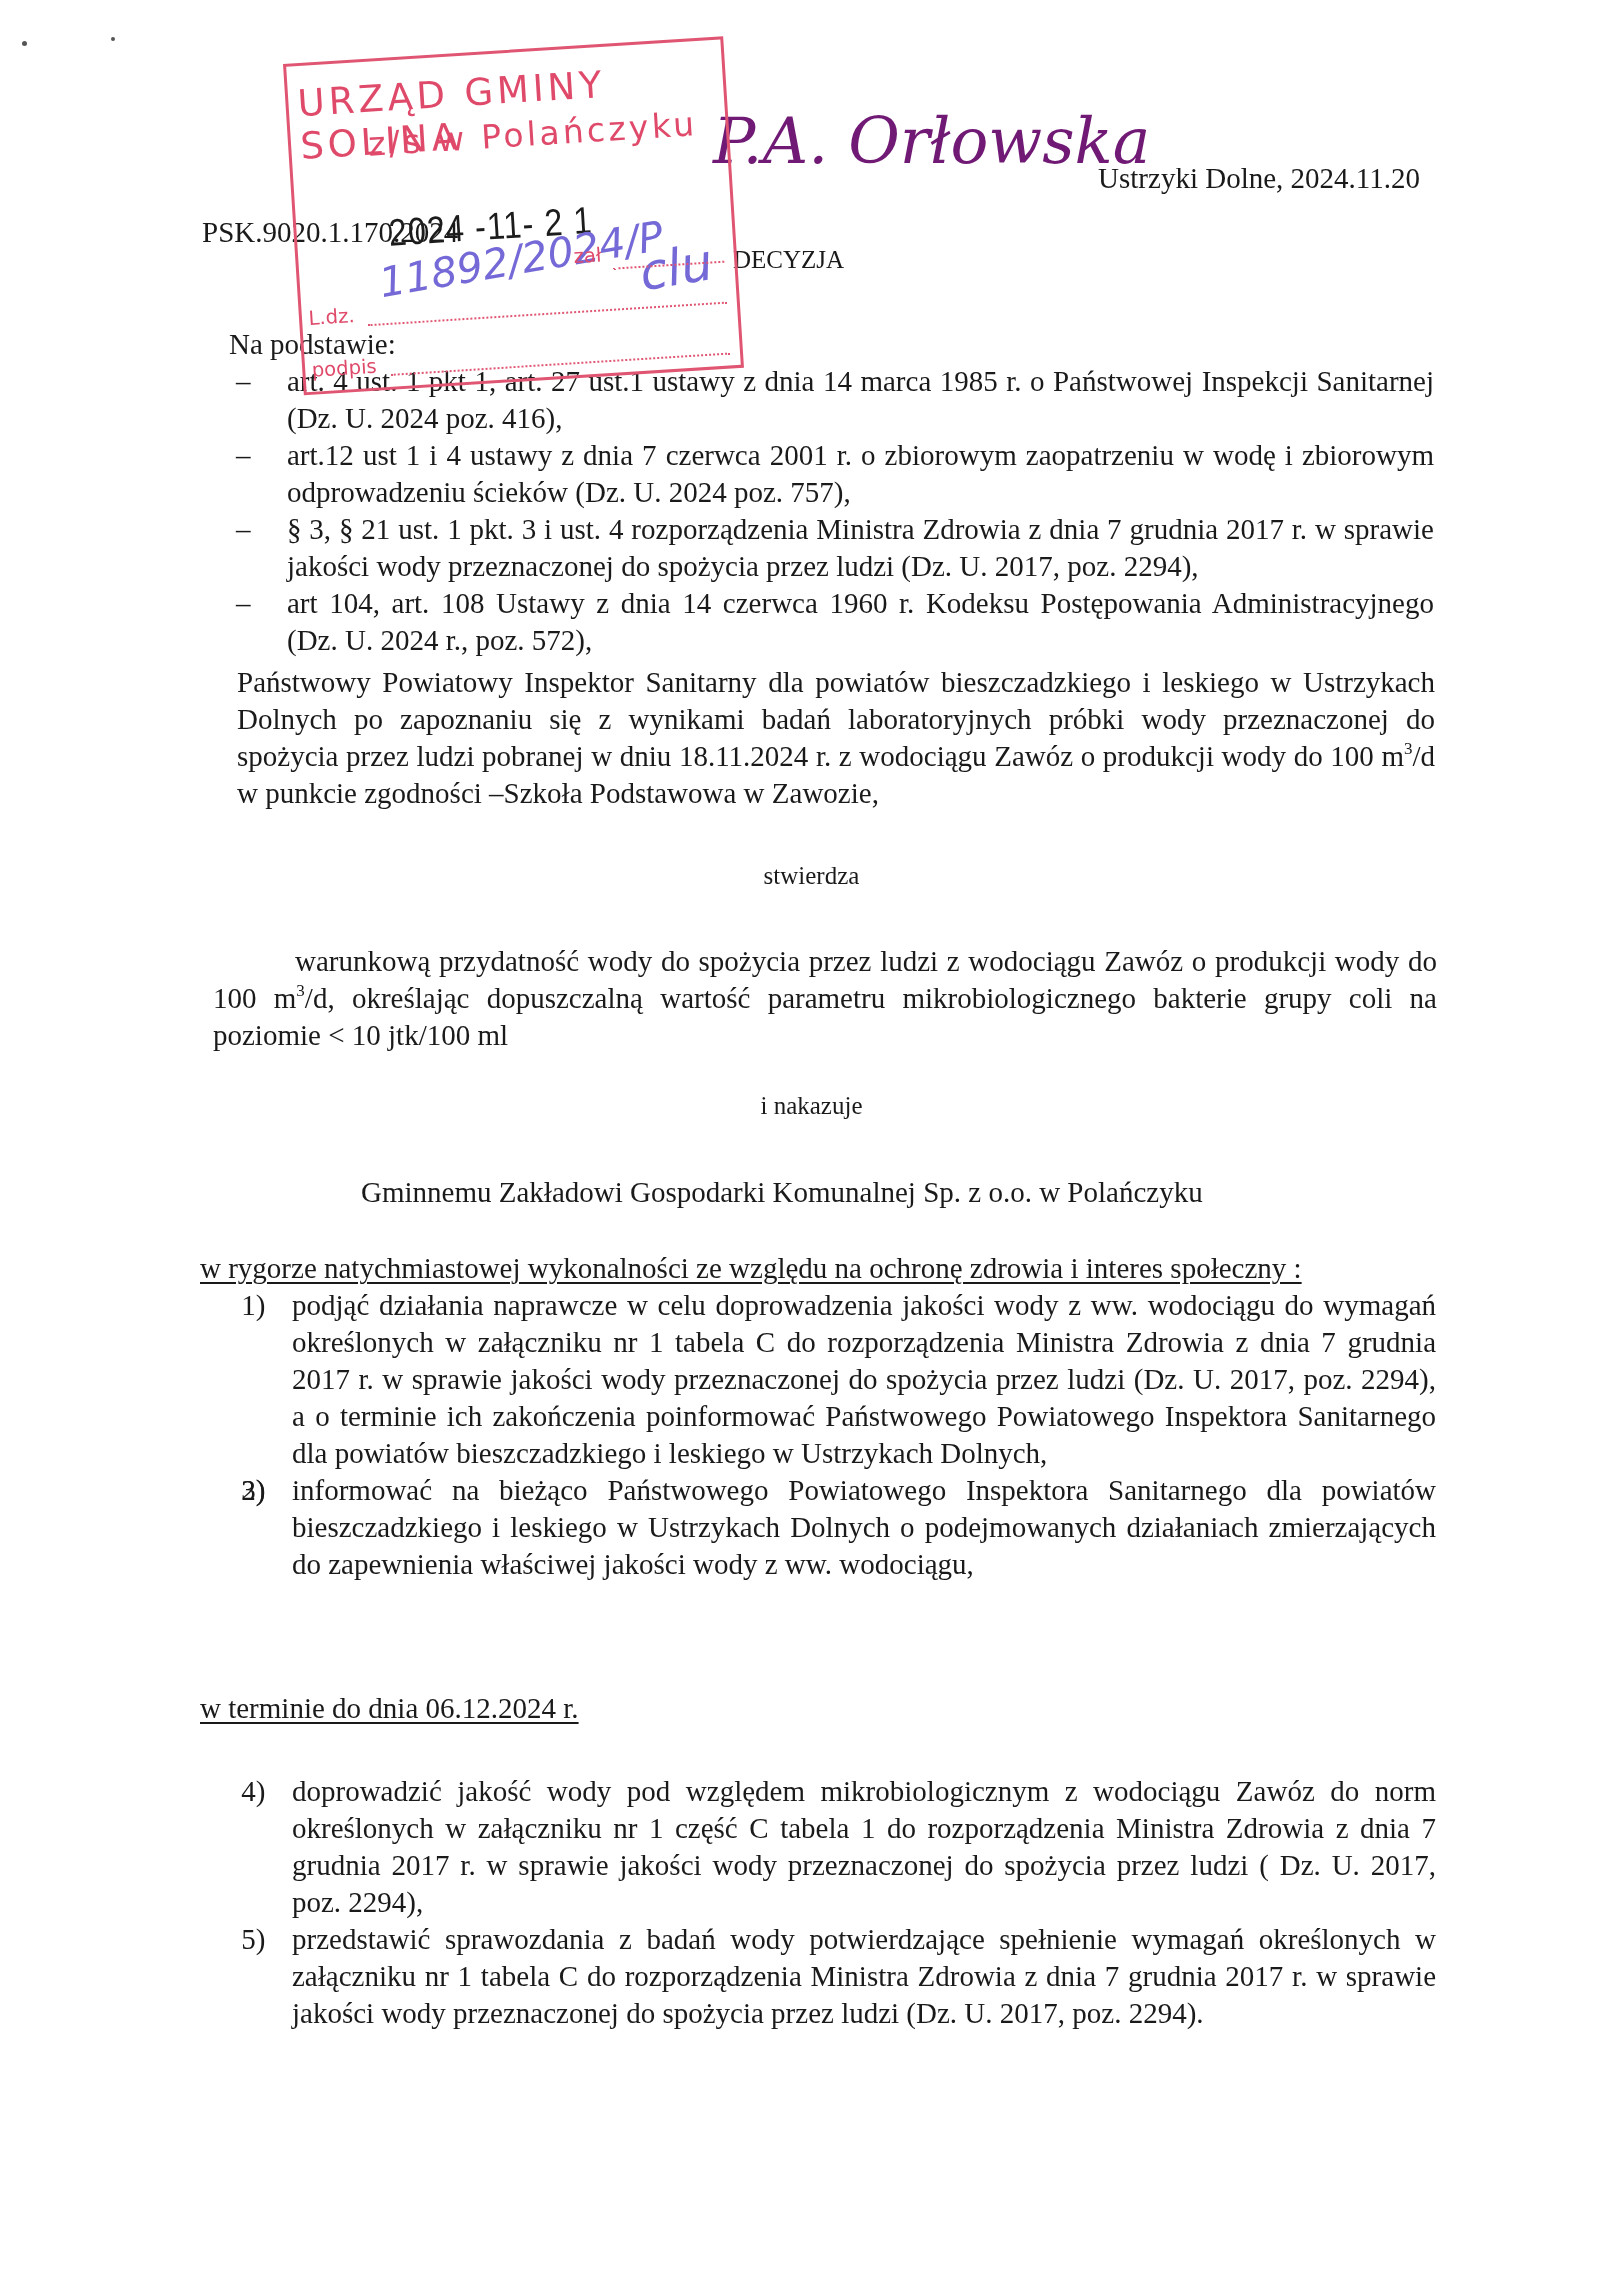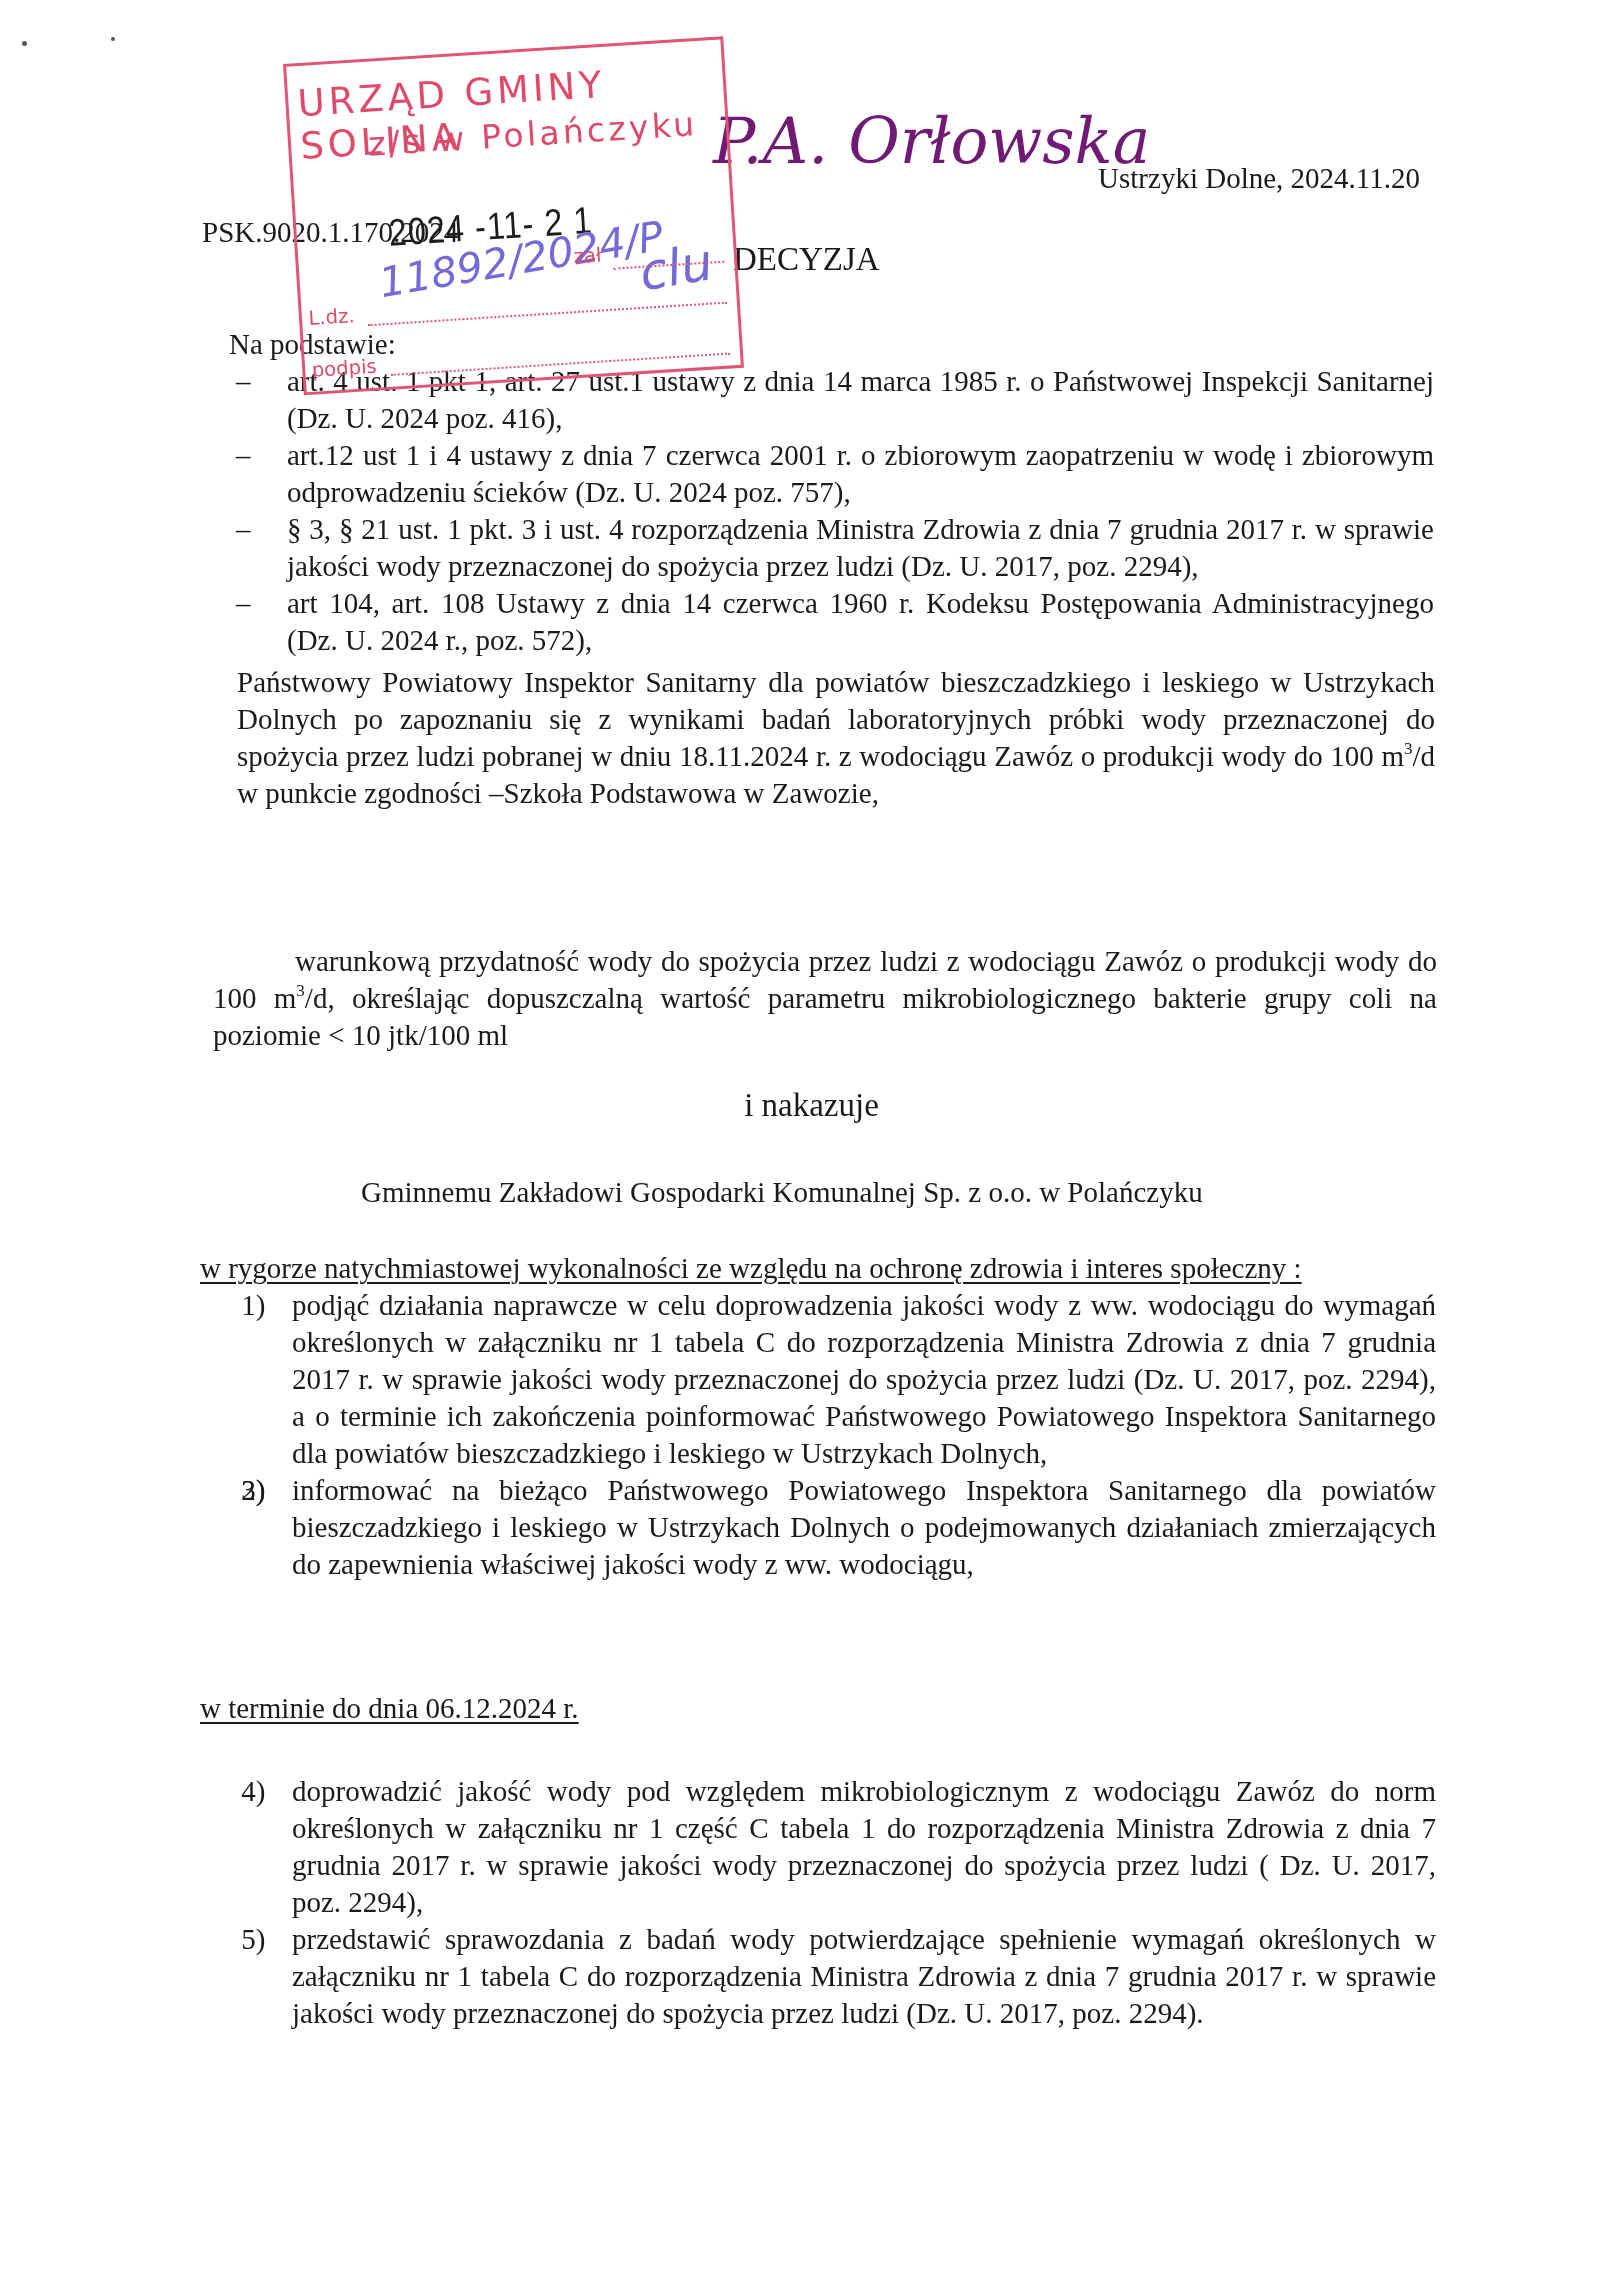--- a/index.html
+++ b/index.html
@@ -2,21 +2,21 @@
 <html style="font-size:10.5px"><head>
 <meta charset="utf-8">
 <style>
   html, body { margin: 0; padding: 0; background: #ffffff; }
   body { width: 1623px; height: 2295px; position: relative; overflow: hidden;
          font-family: "Liberation Serif", "DejaVu Serif", serif; color: #1a1a1a; }
   .page { position: absolute; left: 0; top: 0; width: 1623px; height: 2295px; }
   .txt { position: absolute; font-size: 29px; line-height: 37px; white-space: nowrap; }
   .justify { white-space: normal; text-align: justify; text-align-last: left; }
   .center { text-align: center; }
-  .heading-word { font-size: 33px; }
+  .heading-word { font-size: 25px; }
   sup { font-size: 17px; line-height: 0; vertical-align: 11.8px; }
   .u { text-decoration: underline; text-decoration-thickness: 2px; text-underline-offset: 3.9px; }
 
   
   .list { position: absolute; left: 236px; width: 1198px; font-size: 29px; line-height: 37px; }
   .li { position: relative; padding-left: 51px; text-align: justify; text-align-last: left; }
   .li .marker { position: absolute; left: 0; top: 0; width: 39px; text-align: left; }
   .num .li { padding-left: 60px; }
   .num .li .marker { left: 9.2px; }
 
@@ -58,20 +58,21 @@
   <div class="txt" style="left:229px;top:326px;">Na podstawie:</div>
   <div class="list" style="top:363px;">
     <div class="li"><span class="marker">–</span><span>art. 4 ust. 1 pkt 1, art. 27 ust.1 ustawy z dnia 14 marca 1985 r. o Państwowej Inspekcji Sanitarnej (Dz. U. 2024 poz. 416),</span></div>
     <div class="li"><span class="marker">–</span><span>art.12 ust 1 i 4 ustawy z dnia 7 czerwca 2001 r. o zbiorowym zaopatrzeniu w wodę i zbiorowym odprowadzeniu ścieków (Dz. U. 2024 poz. 757),</span></div>
     <div class="li"><span class="marker">–</span><span>§ 3, § 21 ust. 1 pkt. 3 i ust. 4 rozporządzenia Ministra Zdrowia z dnia 7 grudnia 2017 r. w sprawie jakości wody przeznaczonej do spożycia przez ludzi (Dz. U. 2017, poz. 2294),</span></div>
     <div class="li"><span class="marker">–</span><span>art 104, art. 108 Ustawy z dnia 14 czerwca 1960 r. Kodeksu Postępowania Administracyjnego (Dz. U. 2024 r., poz. 572),</span></div>
   </div>
 
   <div class="txt justify" style="left:237px;top:664px;width:1198px;"><span>Państwowy Powiatowy Inspektor Sanitarny dla powiatów bieszczadzkiego i leskiego w Ustrzykach Dolnych po zapoznaniu się z wynikami badań laboratoryjnych próbki wody przeznaczonej do spożycia przez ludzi pobranej w dniu 18.11.2024 r. z wodociągu Zawóz o produkcji wody do 100 m</span><sup>3</sup><span>/d w punkcie zgodności –Szkoła Podstawowa w Zawozie,</span></div>
 
+  <div class="txt center heading-word" style="left:0;top:857px;width:1623px;">stwierdza</div>
   <div class="txt justify" style="left:213px;top:943px;width:1224px;text-indent:82px;"><span>warunkową przydatność wody do spożycia przez ludzi z wodociągu Zawóz o produkcji wody do 100 m</span><sup>3</sup><span>/d, określając dopuszczalną wartość parametru mikrobiologicznego bakterie grupy coli na poziomie  &lt; 10 jtk/100 ml</span></div>
 
   <div class="txt" style="left:361px;top:1174px;">Gminnemu Zakładowi Gospodarki Komunalnej Sp. z o.o. w Polańczyku</div>
   <div class="txt center heading-word" style="left:0;top:1087px;width:1623px;">i nakazuje</div>
 
   <div class="txt u" style="left:200px;top:1250px;">w rygorze natychmiastowej wykonalności ze względu na ochronę zdrowia i interes społeczny :</div>
   <div class="list num" style="top:1287px;left:232px;width:1204px;">
     <div class="li"><span class="marker">1)</span><span>podjąć działania naprawcze w celu doprowadzenia jakości wody z ww. wodociągu do wymagań określonych w załączniku nr 1 tabela C do rozporządzenia Ministra Zdrowia z dnia 7 grudnia 2017 r. w sprawie jakości wody przeznaczonej do spożycia przez ludzi (Dz. U. 2017, poz. 2294), a o terminie ich zakończenia poinformować Państwowego Powiatowego Inspektora Sanitarnego dla powiatów bieszczadzkiego i leskiego w Ustrzykach Dolnych,</span></div>
     <div class="li"><span class="marker">2)</span></div>
     <div class="li"><span class="marker">3)</span><span>informować na bieżąco Państwowego Powiatowego Inspektora Sanitarnego dla powiatów bieszczadzkiego i leskiego w Ustrzykach Dolnych o podejmowanych działaniach zmierzających do zapewnienia właściwej jakości wody z ww. wodociągu,</span></div>

